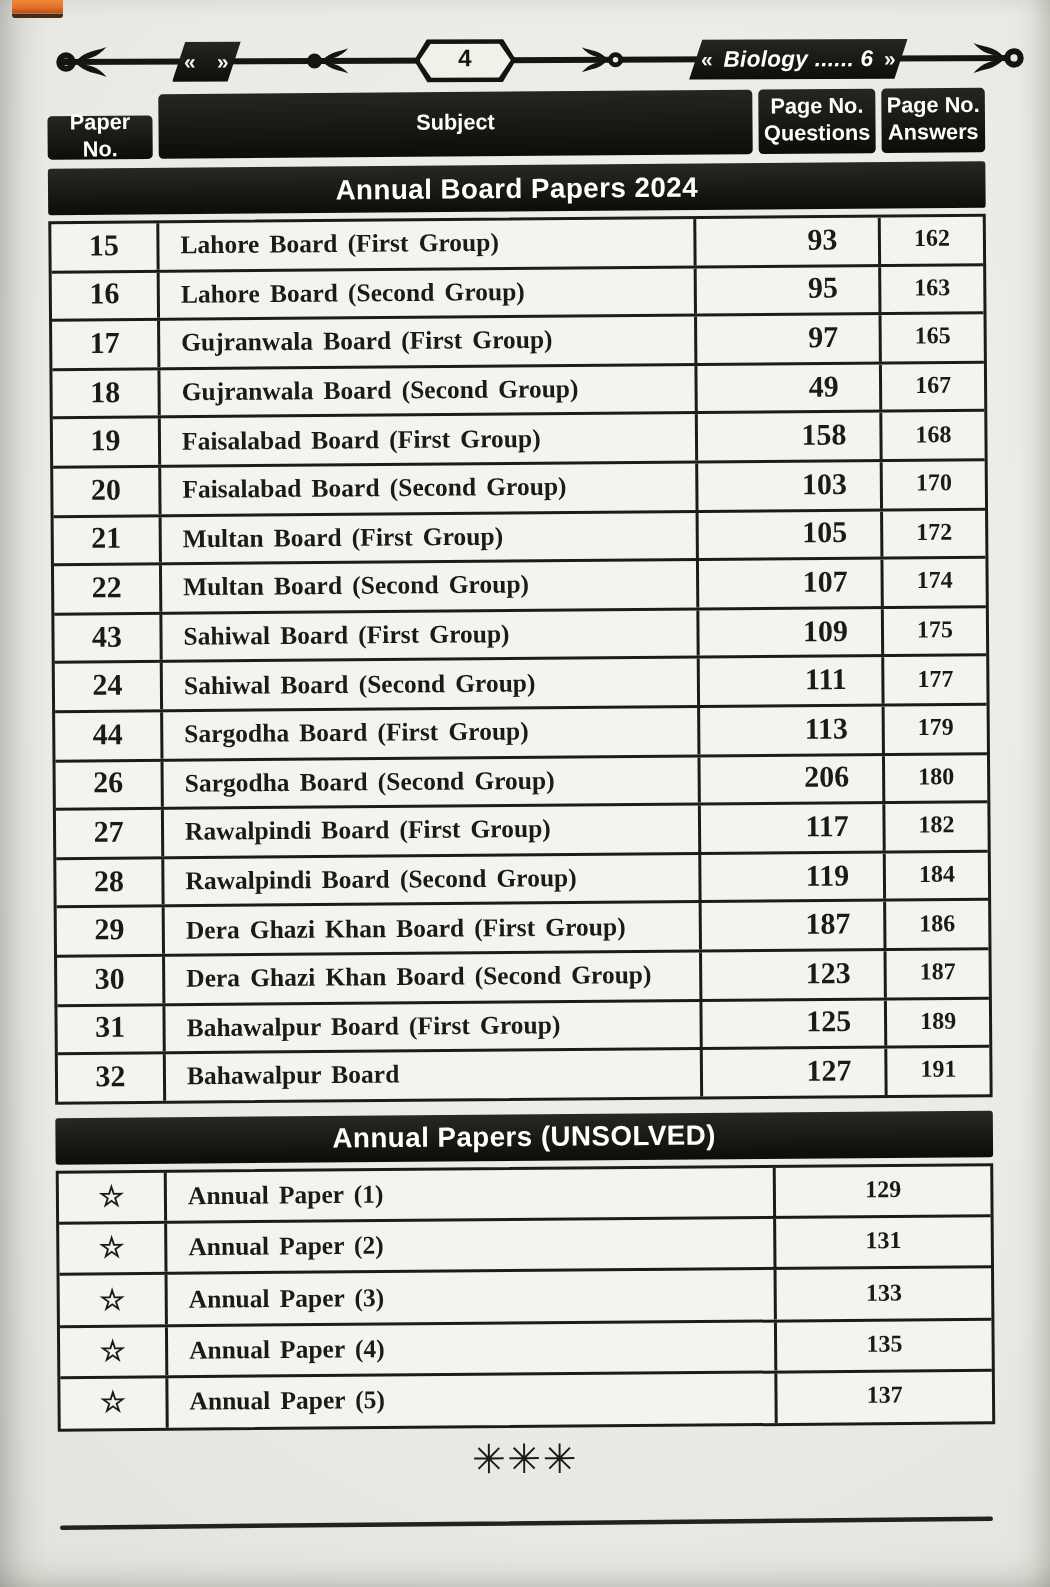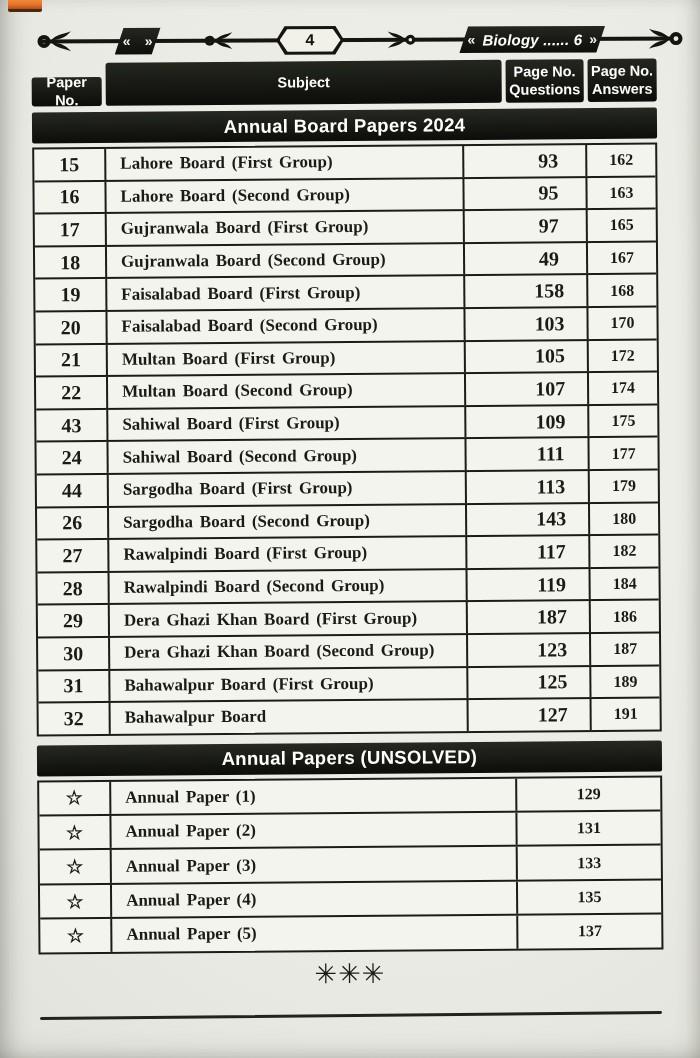--- a/index.html
+++ b/index.html
@@ -213,21 +213,21 @@
   </div>
       <div class="row">
     <div class="cell c-no">44</div>
     <div class="cell c-subject">Sargodha Board (First Group)</div>
     <div class="cell c-q">113</div>
     <div class="cell c-a">179</div>
   </div>
       <div class="row">
     <div class="cell c-no">26</div>
     <div class="cell c-subject">Sargodha Board (Second Group)</div>
-    <div class="cell c-q">143</div>
+    <div class="cell c-q">206</div>
     <div class="cell c-a">180</div>
   </div>
       <div class="row">
     <div class="cell c-no">27</div>
     <div class="cell c-subject">Rawalpindi Board (First Group)</div>
     <div class="cell c-q">117</div>
     <div class="cell c-a">182</div>
   </div>
       <div class="row">
     <div class="cell c-no">28</div>

